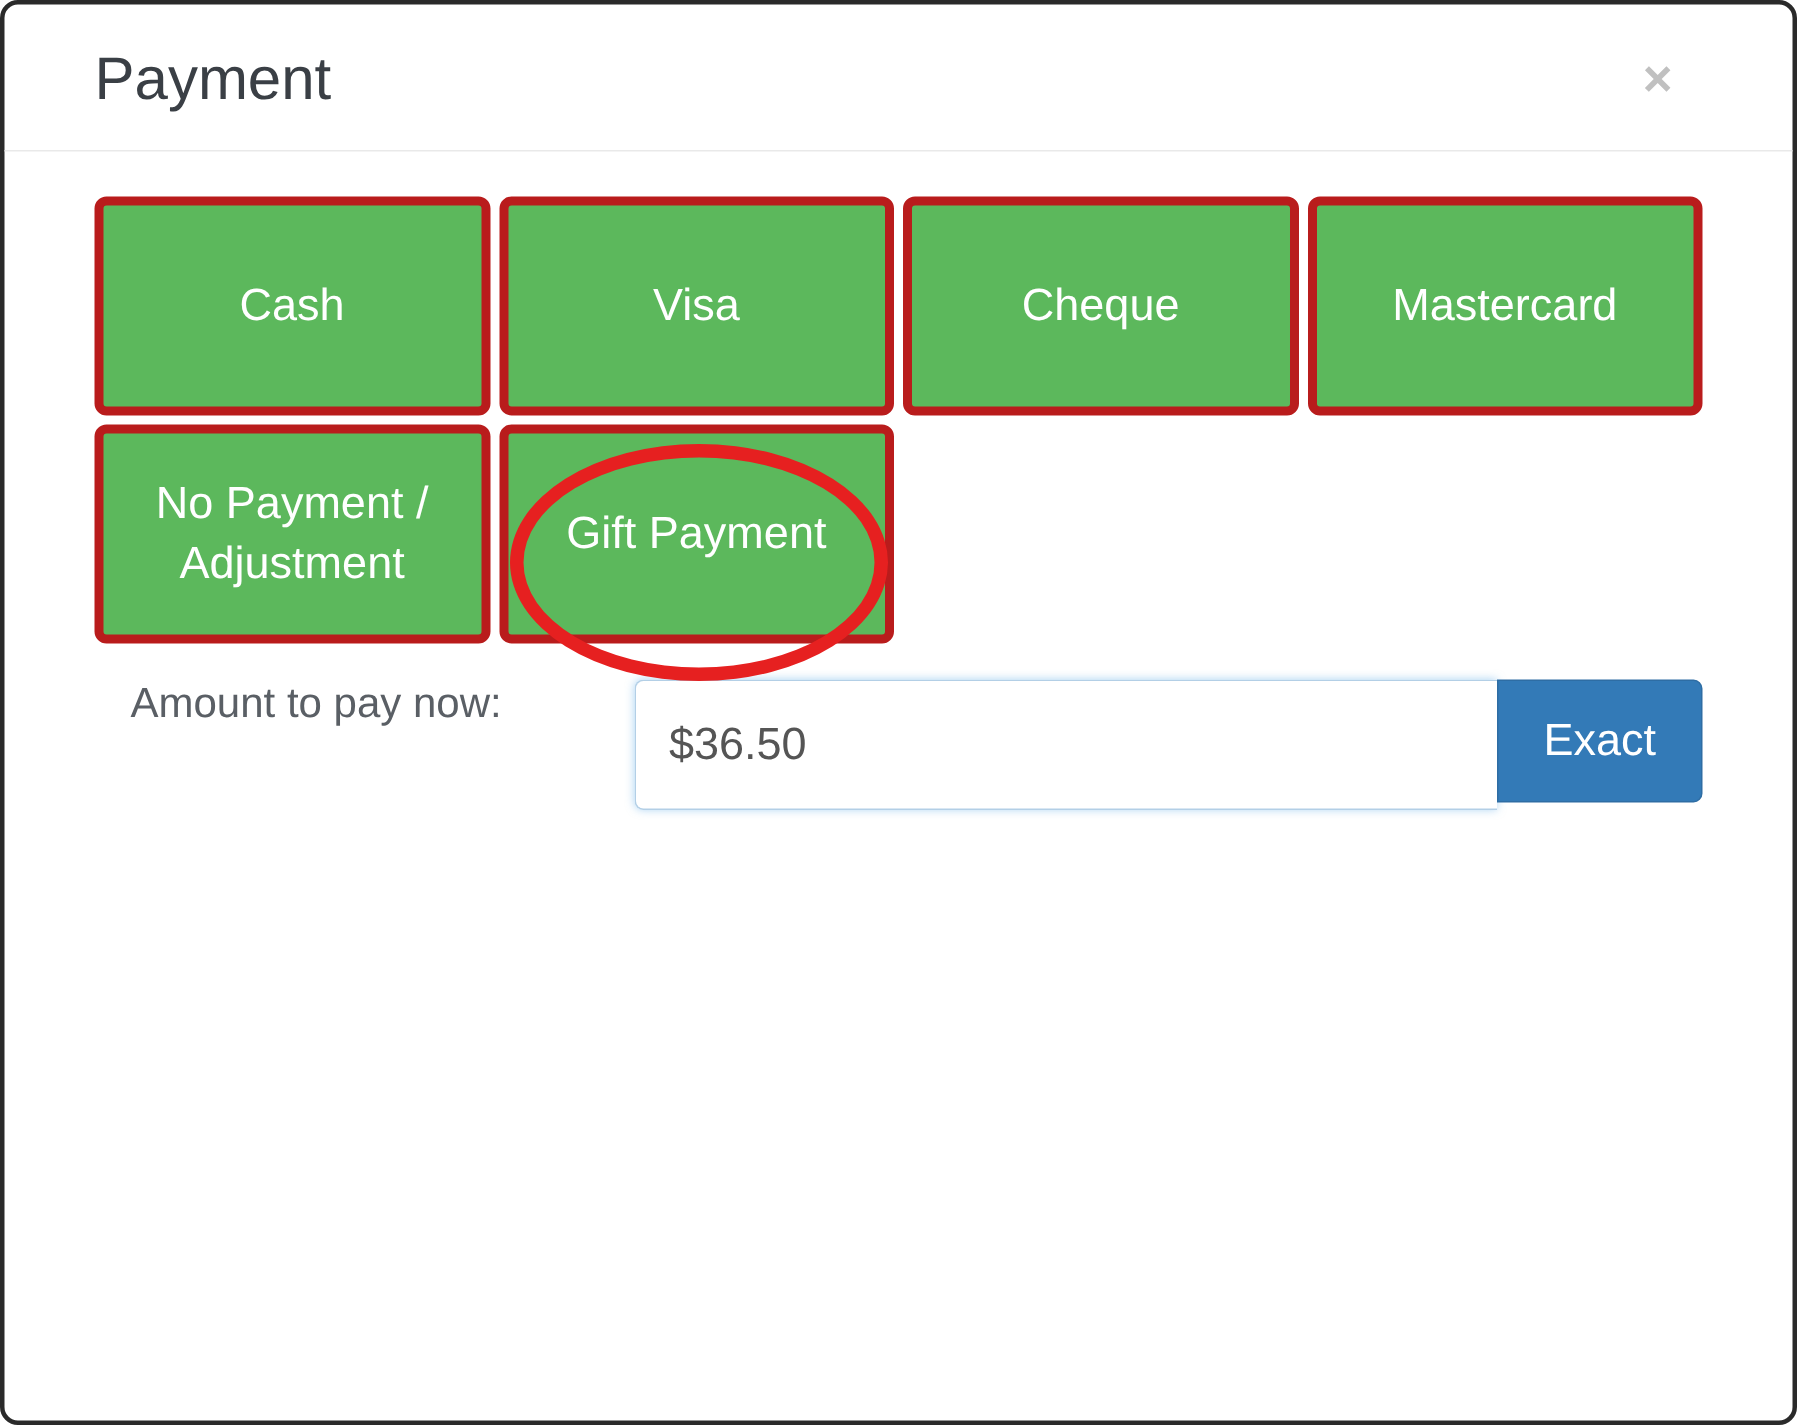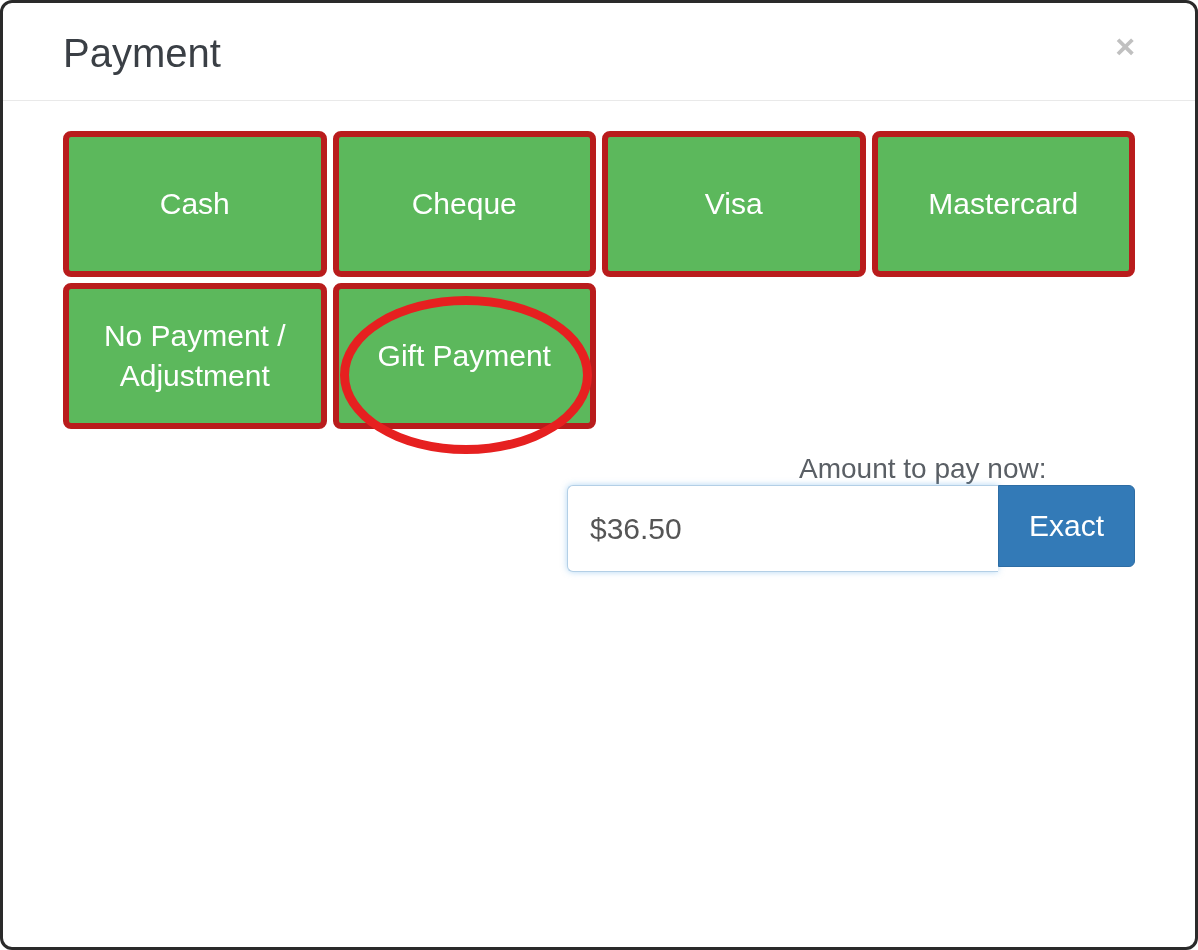--- a/index.html
+++ b/index.html
@@ -16,25 +16,25 @@
     }
     .modal-wrapper {
       width: 1198px;
       height: 950px;
       border: 3px solid #2a2a2a;
       border-radius: 12px;
       background: #fff;
       position: relative;
     }
     .modal-header {
-      padding: 28px 60px 24px 60px;
+      padding: 28px 80px 24px 60px;
       border-bottom: 1px solid #e9e9e9;
       display: flex;
       justify-content: space-between;
-      align-items: flex-start;
+      align-items: center;
     }
     .modal-title {
       font-size: 40px;
       font-weight: 400;
       color: #3a3f45;
     }
     .close-btn {
       font-size: 34px;
       color: #c0c0c0;
       background: none;
@@ -77,24 +77,23 @@
       border-radius: 50%;
       width: 252px;
       height: 158px;
       pointer-events: none;
       z-index: 5;
       left: 337px;
       top: 293px;
     }
     .amount-row {
       display: flex;
-      align-items: flex-end;
+      align-items: flex-start;
       margin-top: 22px;
       gap: 0;
-      flex-direction: column;
     }
     .amount-label {
       font-size: 28px;
       color: #5a5f65;
       font-weight: 400;
       width: 360px;
       padding-left: 24px;
     }
     .amount-input-group {
       display: flex;
@@ -138,22 +137,22 @@
 
 <div class="modal-wrapper">
   <div class="modal-header">
     <h2 class="modal-title">Payment</h2>
     <button class="close-btn">×</button>
   </div>
 
   <div class="modal-body">
     <div class="payment-grid">
       <button class="payment-btn">Cash</button>
+      <button class="payment-btn">Visa</button>
       <button class="payment-btn">Cheque</button>
-      <button class="payment-btn">Visa</button>
       <button class="payment-btn">Mastercard</button>
       <button class="payment-btn">No Payment / Adjustment</button>
       <button class="payment-btn">Gift Payment</button>
     </div>
 
     <div class="amount-row">
       <div class="amount-label">Amount to pay now:</div>
       <div class="amount-input-group">
         <input class="amount-input" type="text" value="$36.50" style="">
         <button class="exact-btn">Exact</button>

